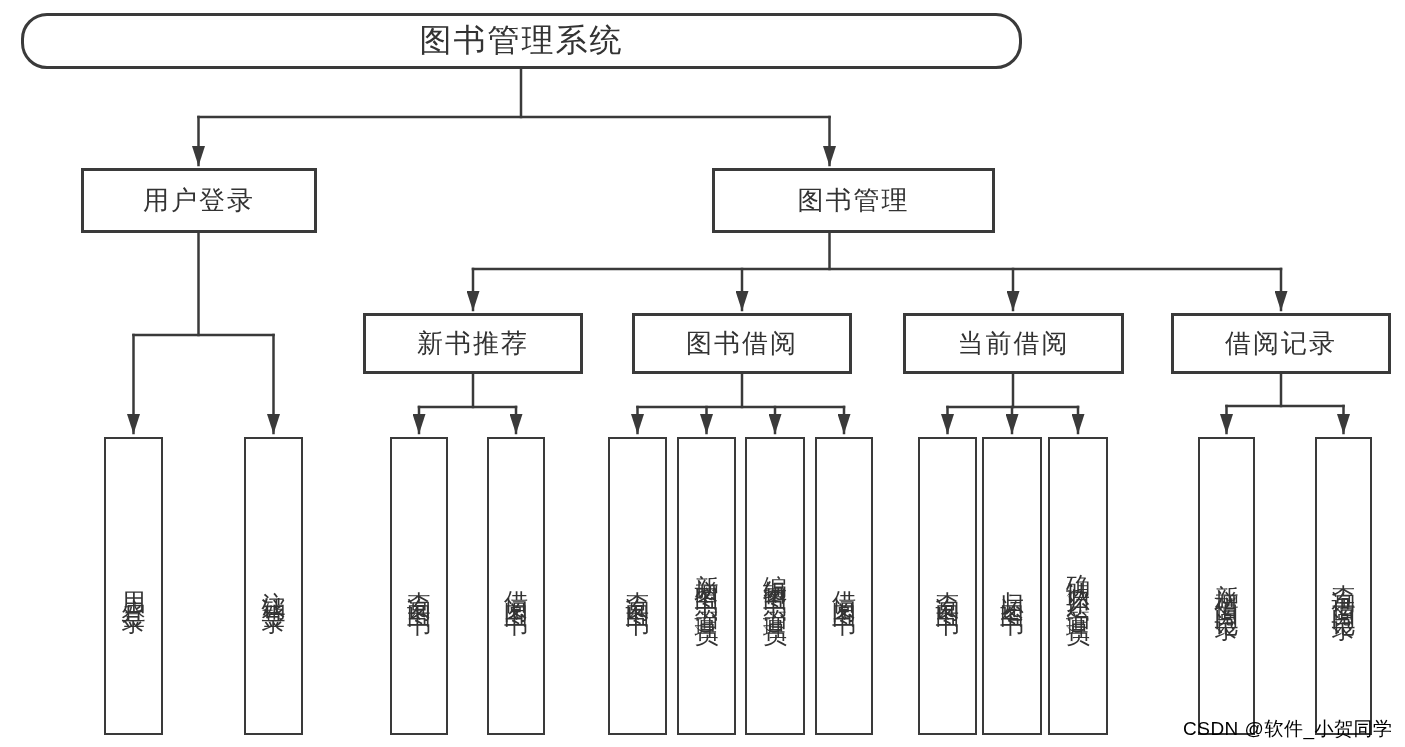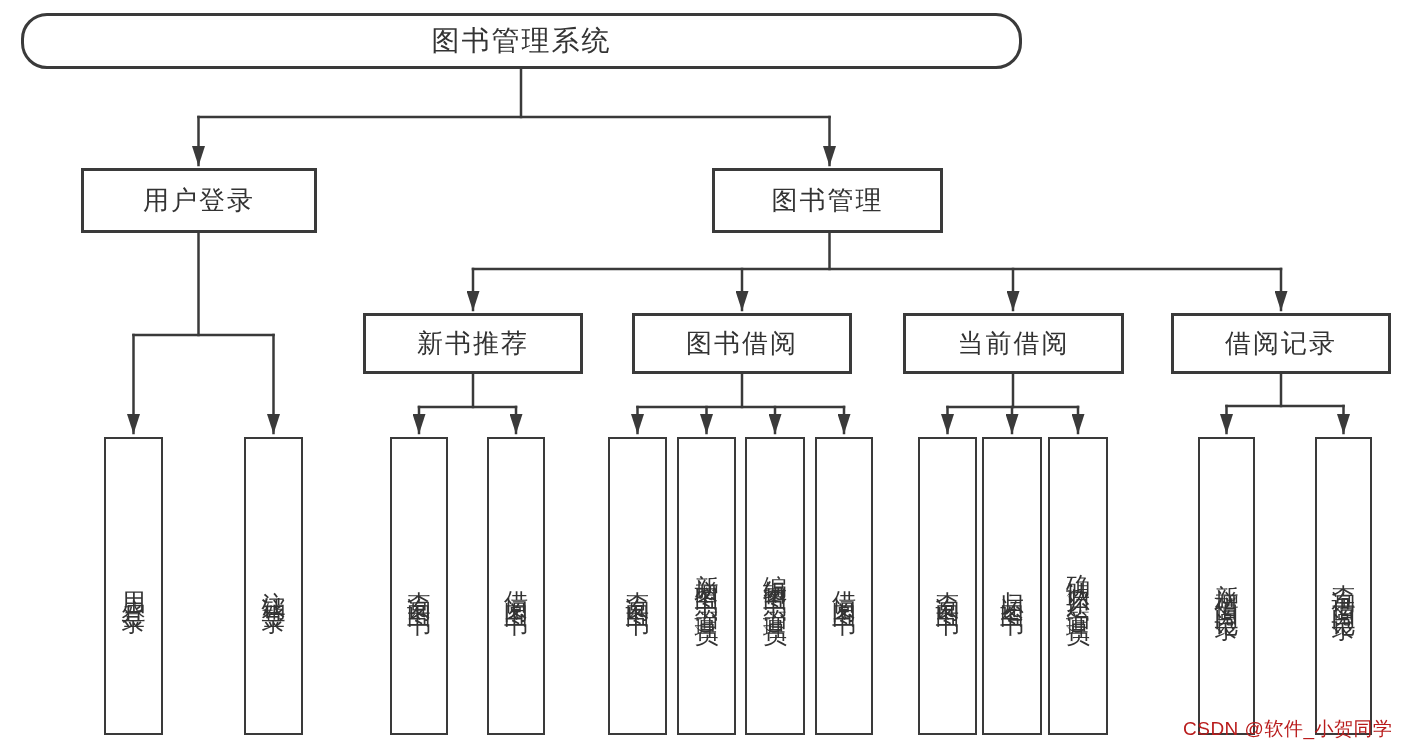--- a/index.html
+++ b/index.html
@@ -32,40 +32,40 @@
     align-items: center;
     justify-content: center;
     color: #333333;
   }
   .h-node {
     font-size: 26px;
     letter-spacing: 2px;
     white-space: nowrap;
   }
   .root-node {
-    font-size: 28px;
+    font-size: 32px;
     border-radius: 26px;
   }
   .leaf-node {
     border-width: 2.5px;
   }
   .leaf-node .v-text {
     writing-mode: vertical-rl;
     text-orientation: mixed;
     font-size: 24px;
     letter-spacing: 7px;
     line-height: 1;
     white-space: nowrap;
   }
   .watermark {
     position: absolute;
     left: 1183px;
     top: 716px;
     font-size: 19px;
-    color: #b91c1c;
+    color: #000000;
     letter-spacing: 0.5px;
     white-space: nowrap;
     z-index: 5;
   }
 </style>
 </head>
 <body>
 
 <div class="canvas">
 
@@ -119,21 +119,21 @@
     </g>
   </svg>
 
   <div class="node h-node root-node" style="left:21px; top:13px; width:1001px; height:56px;">
     <span>图书管理系统</span>
   </div>
 
   <div class="node h-node" style="left:81px; top:168px; width:236px; height:65px;">
     <span>用户登录</span>
   </div>
-  <div class="node h-node" style="left:712px; top:168px; width:231px; height:65px;">
+  <div class="node h-node" style="left:712px; top:168px; width:283px; height:65px;">
     <span>图书管理</span>
   </div>
 
   <div class="node h-node" style="left:632px; top:313px; width:220px; height:61px;">
     <span>图书借阅</span>
   </div>
   <div class="node h-node" style="left:363px; top:313px; width:220px; height:61px;">
     <span>新书推荐</span>
   </div>
   <div class="node h-node" style="left:1171px; top:313px; width:220px; height:61px;">

